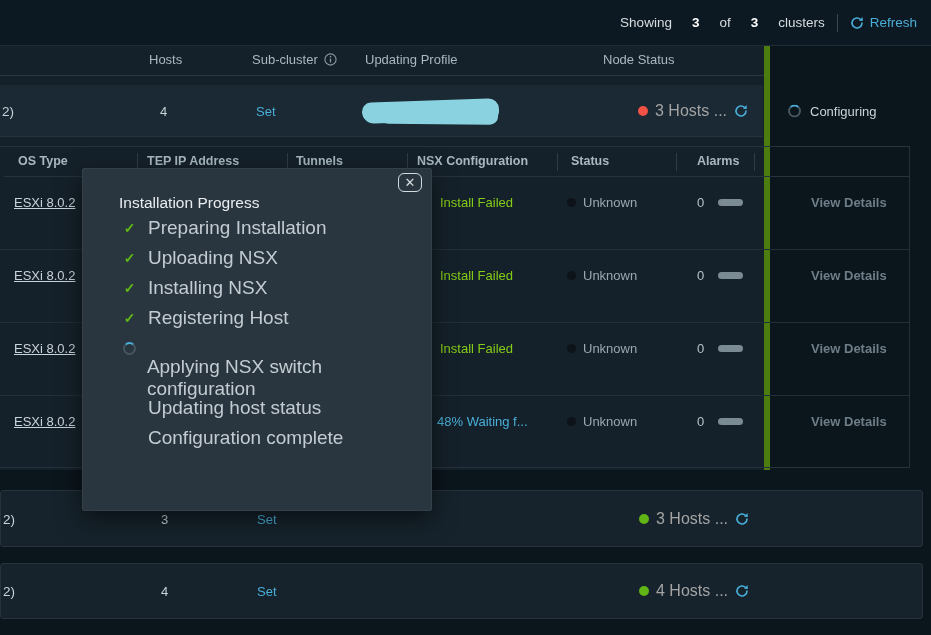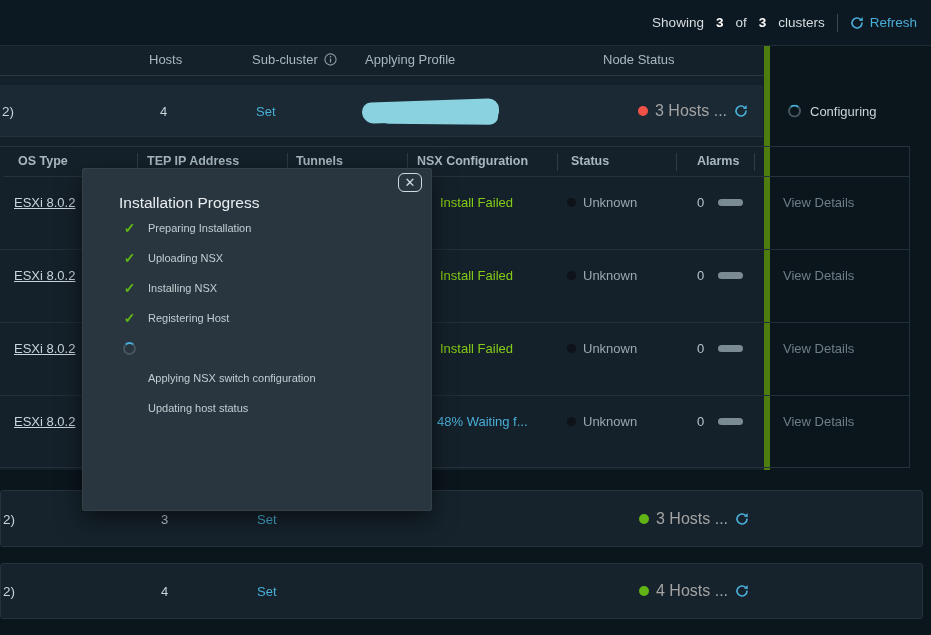--- a/index.html
+++ b/index.html
@@ -3,21 +3,21 @@
 <meta charset="utf-8">
 <style>
   * { margin:0; padding:0; box-sizing:border-box; }
   body { background:#0b151c; font-family:"Liberation Sans", sans-serif; }
   .screen { position:relative; width:931px; height:635px; background:#0b151c; overflow:hidden; color:#c9d3d9; }
 
   
   .topbar { position:absolute; top:0; left:0; right:0; height:46px; background:#0d1922;
             border-bottom:1px solid #1f2c35; display:flex; align-items:center;
             justify-content:flex-end; padding-right:14px; gap:12px; }
-  .showing { display:inline-flex; gap:12px; font-size:13.5px; color:#d6dde1; align-items:baseline; }
+  .showing { display:inline-flex; gap:20px; font-size:13.5px; color:#d6dde1; align-items:baseline; }
   .showing b { color:#ffffff; }
   .v-divider { width:1px; height:18px; background:#3a4850; }
   .refresh-link { display:inline-flex; align-items:center; gap:6px; color:#49afd9;
                   font-size:13.5px; cursor:pointer; }
 
   
   .main-panel { position:absolute; top:46px; left:0; width:770px; height:424px;
                 background:#15212a; border-right:6px solid #4d7c0f; }
   .cluster-head-row { position:absolute; top:0; left:0; right:0; height:30px;
                       border-bottom:1px solid #2a3842; font-size:13px; color:#a8b7c0; }
@@ -62,42 +62,42 @@
   .host-row { position:absolute; left:0; right:0; height:73px; border-bottom:1px solid #222e38; }
   .host-row .cell { position:absolute; top:18px; font-size:13px; }
   .os-cell { left:14px; color:#c9d3d9;text-decoration:underline; }
   .nsx-cell { left:440px; color:#84cc16; cursor:pointer; }
   .nsx-cell-progress { left:418px; color:#49afd9; display:inline-flex; align-items:center; gap:7px; cursor:pointer; }
   .progress-ring { width:12px; height:12px; border-radius:50%; border:2px solid #2f6076; border-top-color:#49afd9; }
   .status-cell { left:567px; display:inline-flex; align-items:center; gap:7px; color:#9aa7af; }
   .dot-dark { width:9px; height:9px; border-radius:50%; background:#0d1318; display:inline-block; }
   .alarm-cell { left:697px; display:inline-flex; align-items:center; gap:14px; color:#b7c1c8; }
   .alarm-pill { width:25px; height:7px; border-radius:4px; background:#7b8b94; }
-  .action-cell { left:783px; color:#6e7e88; font-weight:normal; cursor:pointer; }
+  .action-cell { left:811px; color:#6e7e88; font-weight:bold; cursor:pointer; }
 
   
   .cluster-panel { position:absolute; left:0; width:923px; background:#16232c;
                    border:1px solid #26323c; border-radius:3px; }
   .cluster-panel-2 { top:490px; height:57px; }
   .cluster-panel-3 { top:563px; height:56px; }
 
   
   .popup { position:absolute; left:82px; top:168px; width:350px; height:343px;
            background:#2a363f; border:1px solid #343f47; border-radius:2px;
            box-shadow:0 8px 24px rgba(0,0,0,.55); z-index:50; }
   .popup-close { position:absolute; top:4px; right:9px; width:24px; height:19px;
                  border:1.5px solid #d2dadf; border-radius:6px; background:transparent;
                  color:#d2dadf; font-size:13px; line-height:15px; text-align:center;
                  cursor:pointer; font-family:"Liberation Sans", sans-serif; }
   .popup-title { position:absolute; left:36px; top:25px; font-size:15.5px; color:#e8edf0; }
   .steps { position:absolute; left:38px; top:44px; right:14px; }
   .step { height:30px; display:flex; align-items:center; gap:10px; }
   .step-icon { width:17px; display:inline-flex; justify-content:center; align-items:center; }
   .check { color:#5fb715; font-size:14px; font-weight:bold; }
-  .step-label { font-size:11px; color:#c3ccd2; }
+  .step-label { font-size:19px; color:#c3ccd2; }
   .step.active .step-label { color:#edf1f3; font-weight:bold; }
 </style>
 </head>
 <body>
 
 <div class="screen">
 
   <div class="topbar">
     <span class="showing">
       <span>Showing</span>
@@ -125,21 +125,21 @@
       <span class="col" style="left:252px">
         <span>Sub-cluster</span>
         <span style="display:inline-flex">
           <svg width="13" height="13" viewBox="0 0 14 14">
               <circle cx="7" cy="7" r="6" fill="none" stroke="#8b9aa3" stroke-width="1.2"></circle>
               <rect x="6.3" y="6" width="1.4" height="4.2" fill="#8b9aa3"></rect>
               <rect x="6.3" y="3.2" width="1.4" height="1.5" fill="#8b9aa3"></rect>
             </svg>
         </span>
       </span>
-      <span class="col" style="left:365px">Applying Profile</span>
+      <span class="col" style="left:365px">Updating Profile</span>
       <span class="col" style="left:603px">Node Status</span>
     </div>
 
     <div class="cluster-row-1">
       <div class="rel">
         <span class="vc name-frag" style="left:2px">2)</span>
         <span class="vc hosts-num" style="left:160px">4</span>
         <span class="vc set-link" style="left:256px">Set</span>
         <span class="redaction"></span>
         <span class="vc node-status-group" style="left:638px">
@@ -299,17 +299,21 @@
           </span>
       </div>
       <div class="step pending">
         <span class="step-icon"></span>
         <span class="step-label">Applying NSX switch configuration</span>
       </div>
       <div class="step pending">
         <span class="step-icon"></span>
         <span class="step-label">Updating host status</span>
       </div>
+      <div class="step pending">
+        <span class="step-icon"></span>
+        <span class="step-label">Configuration complete</span>
+      </div>
 
     </div>
   </div>
 
 </div>
 
 </body></html>

